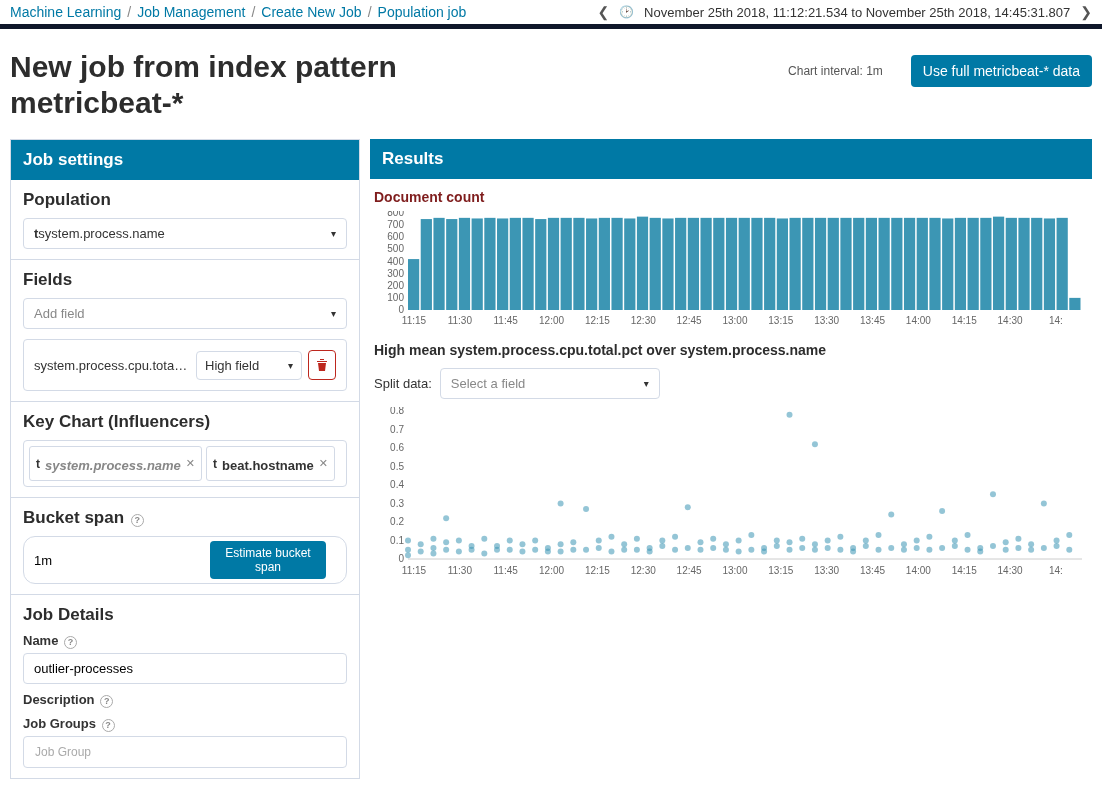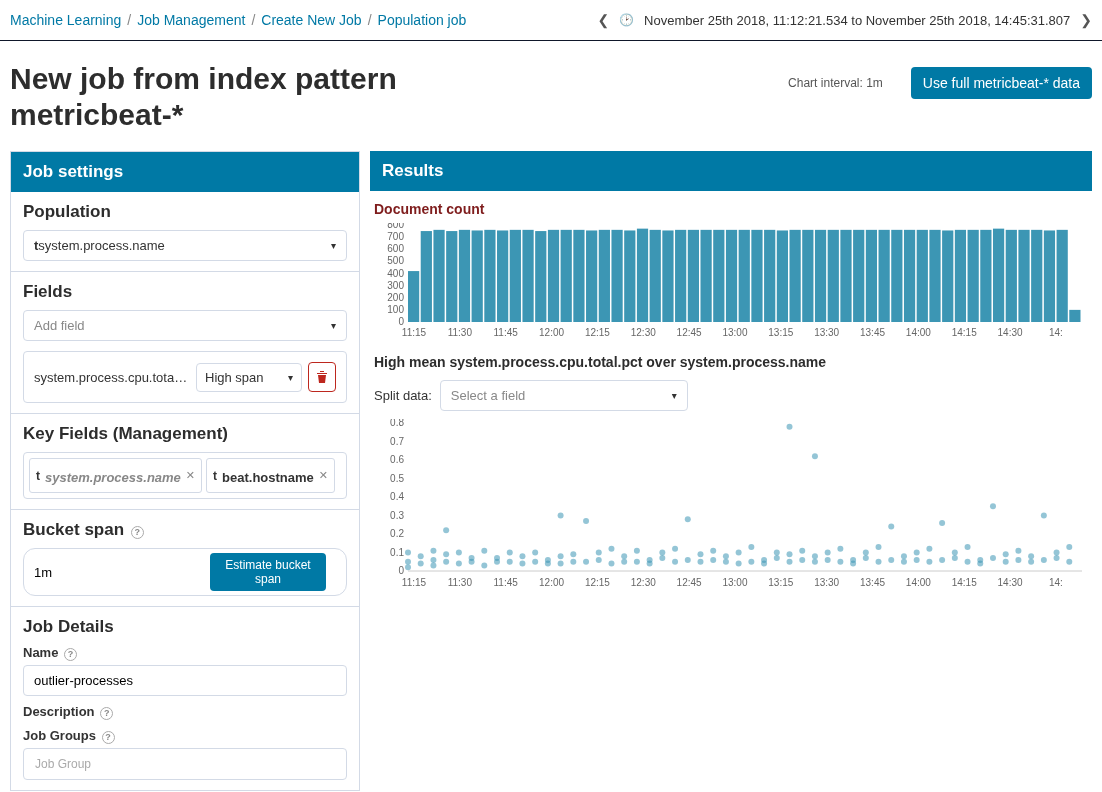--- a/index.html
+++ b/index.html
@@ -7,22 +7,22 @@
   font-family: -apple-system, BlinkMacSystemFont, "Segoe UI", Helvetica, Arial, sans-serif;
   font-size: 14px;
   color: #333;
   background: #fff;
   width: 1102px;
 }
 .top-bar {
   display: flex;
   justify-content: space-between;
   align-items: center;
-  padding: 12px 10px;
-  border-bottom: 1px solid #0f172a;
+  padding: 4px 10px;
+  border-bottom: 5px solid #0f172a;
 }
 .breadcrumb { display: flex; gap: 6px; font-size: 14px; }
 .breadcrumb a { color: #0079a5; text-decoration: none; }
 .breadcrumb .sep { color: #888; }
 .time-range { display: flex; align-items: center; gap: 10px; font-size: 13px; color: #333; }
 .time-range .chev { color: #555; font-size: 14px; cursor: pointer; }
 .time-range .clock { font-size: 12px; }
 
 .header-row {
   display: flex;
@@ -172,21 +172,21 @@
   padding: 7px 10px;
   font-size: 13px;
 }
 .text-input.focused { border-color: #0079a5; box-shadow: 0 0 0 1px #0079a5; }
 
 .results-panel .panel-header { margin-bottom: 10px; }
 .chart-block { padding: 0 4px 16px 4px; }
 .chart-title { font-size: 14px; font-weight: 700; color: #7f1d1d; margin-bottom: 6px; }
 .chart-sub { font-size: 14px; font-weight: 700; color: #2d2d2d; margin-bottom: 8px; }
 .split-row { display: flex; align-items: center; gap: 8px; margin-bottom: 8px; font-size: 13px; margin-top: 10px; }
-.split-select { width: 248px; }
+.split-select { width: 220px; }
 
 svg { display: block; }
 
 #doc-chart .bar { fill: #3c96b4; }
 #doc-chart text, #scatter-chart text { font-size: 10px; fill: #666; }
 #doc-chart .axis-line, #scatter-chart .axis-line { stroke: #ccc; stroke-width: 1; }
 #scatter-chart circle { fill: #3c96b4; opacity: 0.55; }
 </style>
 </head>
 <body>
@@ -233,34 +233,34 @@
     <div class="section">
       <div class="section-title">Fields</div>
       <div class="select-box">
         <span class="placeholder">Add field</span>
         <span class="caret">▾</span>
       </div>
       <div class="field-list">
         <div class="field-row">
           <span class="field-name">system.process.cpu.total....</span>
           <div class="small-select">
-            <span>High span</span>
+            <span>High field</span>
             <span class="caret">▾</span>
           </div>
           <div class="del-btn">
             <svg width="12" height="14" viewBox="0 0 12 14">
                 <path fill="#bd271e" d="M1 3h10v1H1zM2 5h8l-1 8H3zM4 1h4v1H4z"></path>
               </svg>
           </div>
         </div>
       </div>
     </div>
 
     <div class="section">
-      <div class="section-title">Key Fields (Management)</div>
+      <div class="section-title">Key Chart (Influencers)</div>
       <div class="tags-box">
         <span class="tag italic">
           <span class="t-prefix">t</span>
           <span class="label">system.process.name</span>
           <span class="x">✕</span>
         </span>
         <span class="tag">
           <span class="t-prefix">t</span>
           <span class="label">beat.hostname</span>
           <span class="x">✕</span>

